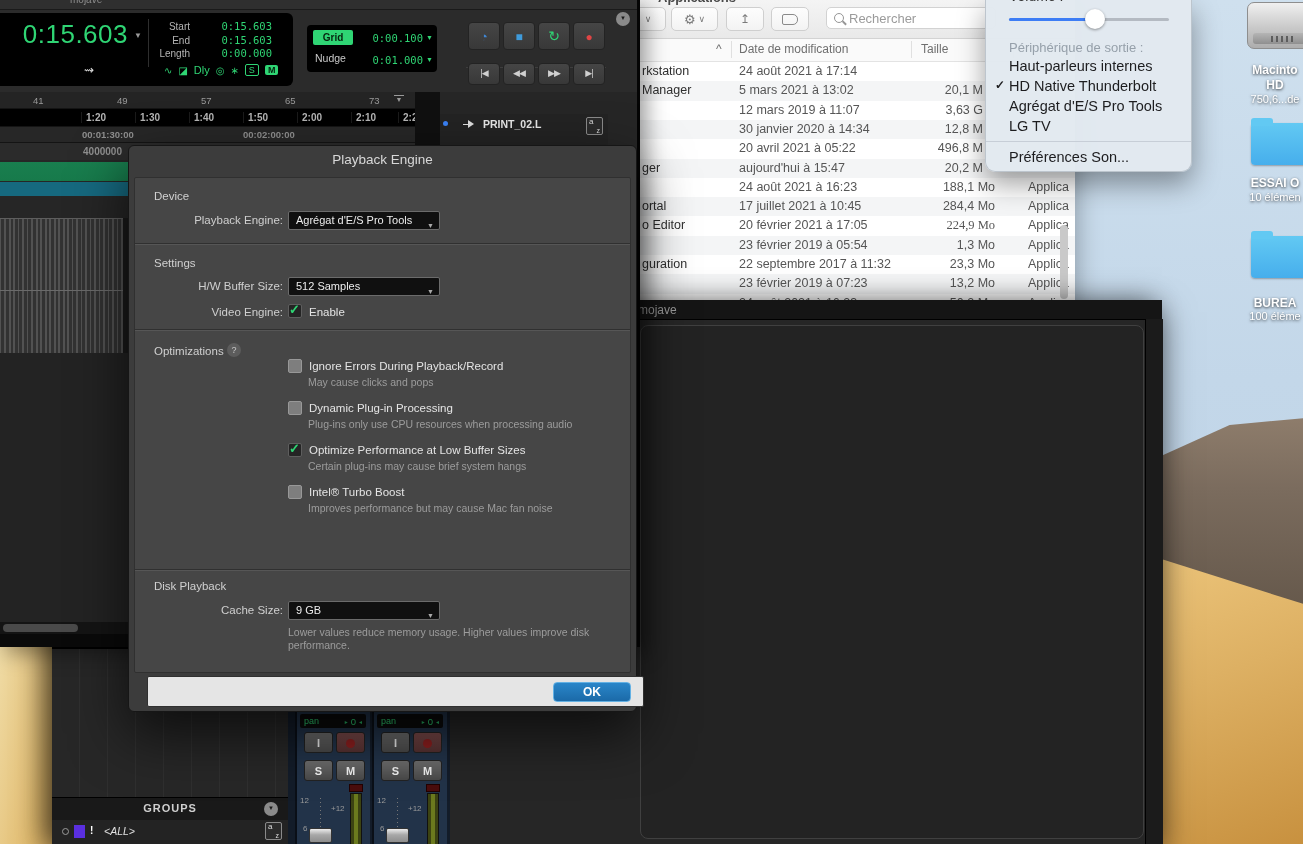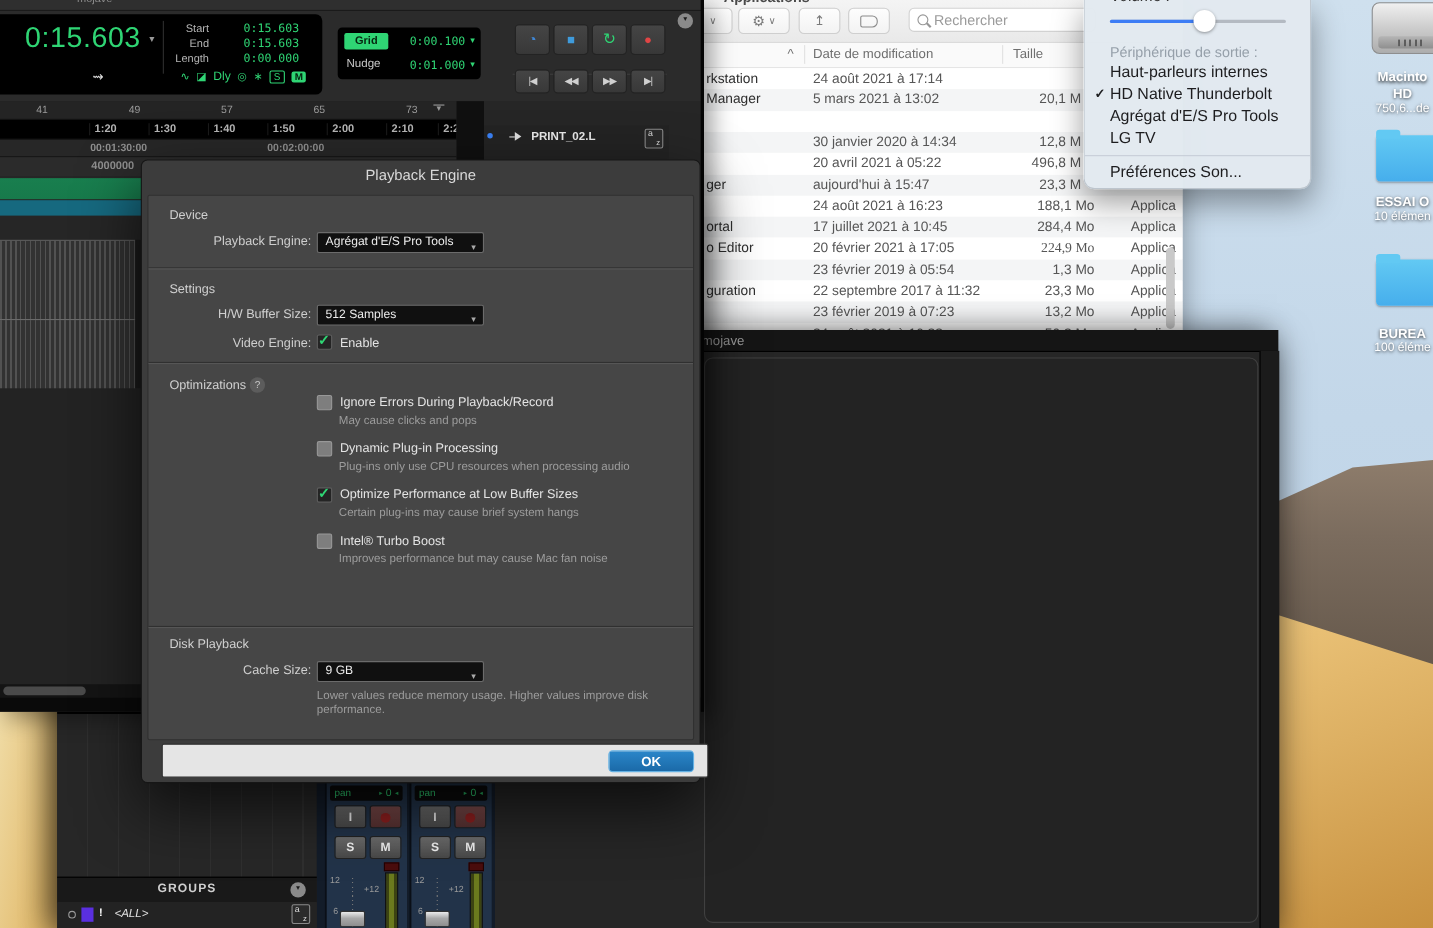--- a/index.html
+++ b/index.html
@@ -256,36 +256,42 @@
           <span class="f-date">24 août 2021 à 17:14</span>
           <span class="f-size" style="right: 92px;"></span>
           <span class="f-kind"></span>
         </div>
         <div class="f-row" style="top: 19.3px; background: rgb(244, 245, 246);">
           <span class="f-name">Manager</span>
           <span class="f-date">5 mars 2021 à 13:02</span>
           <span class="f-size" style="right: 92px;">20,1 M</span>
           <span class="f-kind"></span>
         </div>
+        <div class="f-row" style="top: 38.6px; background: rgb(255, 255, 255);">
+          <span class="f-name"></span>
+          <span class="f-date">12 mars 2019 à 11:07</span>
+          <span class="f-size" style="right: 92px;">3,63 G</span>
+          <span class="f-kind"></span>
+        </div>
         <div class="f-row" style="top: 57.9px; background: rgb(244, 245, 246);">
           <span class="f-name"></span>
           <span class="f-date">30 janvier 2020 à 14:34</span>
           <span class="f-size" style="right: 92px;">12,8 M</span>
           <span class="f-kind"></span>
         </div>
         <div class="f-row" style="top: 77.2px; background: rgb(255, 255, 255);">
           <span class="f-name"></span>
           <span class="f-date">20 avril 2021 à 05:22</span>
           <span class="f-size" style="right: 92px;">496,8 M</span>
           <span class="f-kind"></span>
         </div>
         <div class="f-row" style="top: 96.5px; background: rgb(244, 245, 246);">
           <span class="f-name">ger</span>
           <span class="f-date">aujourd'hui à 15:47</span>
-          <span class="f-size" style="right: 92px;">23,3 M</span>
+          <span class="f-size" style="right: 92px;">20,2 M</span>
           <span class="f-kind"></span>
         </div>
         <div class="f-row" style="top: 115.8px; background: rgb(255, 255, 255);">
           <span class="f-name"></span>
           <span class="f-date">24 août 2021 à 16:23</span>
           <span class="f-size" style="right: 80px;">188,1 Mo</span>
           <span class="f-kind">Applica</span>
         </div>
         <div class="f-row" style="top: 135.1px; background: rgb(244, 245, 246);">
           <span class="f-name">ortal</span>

